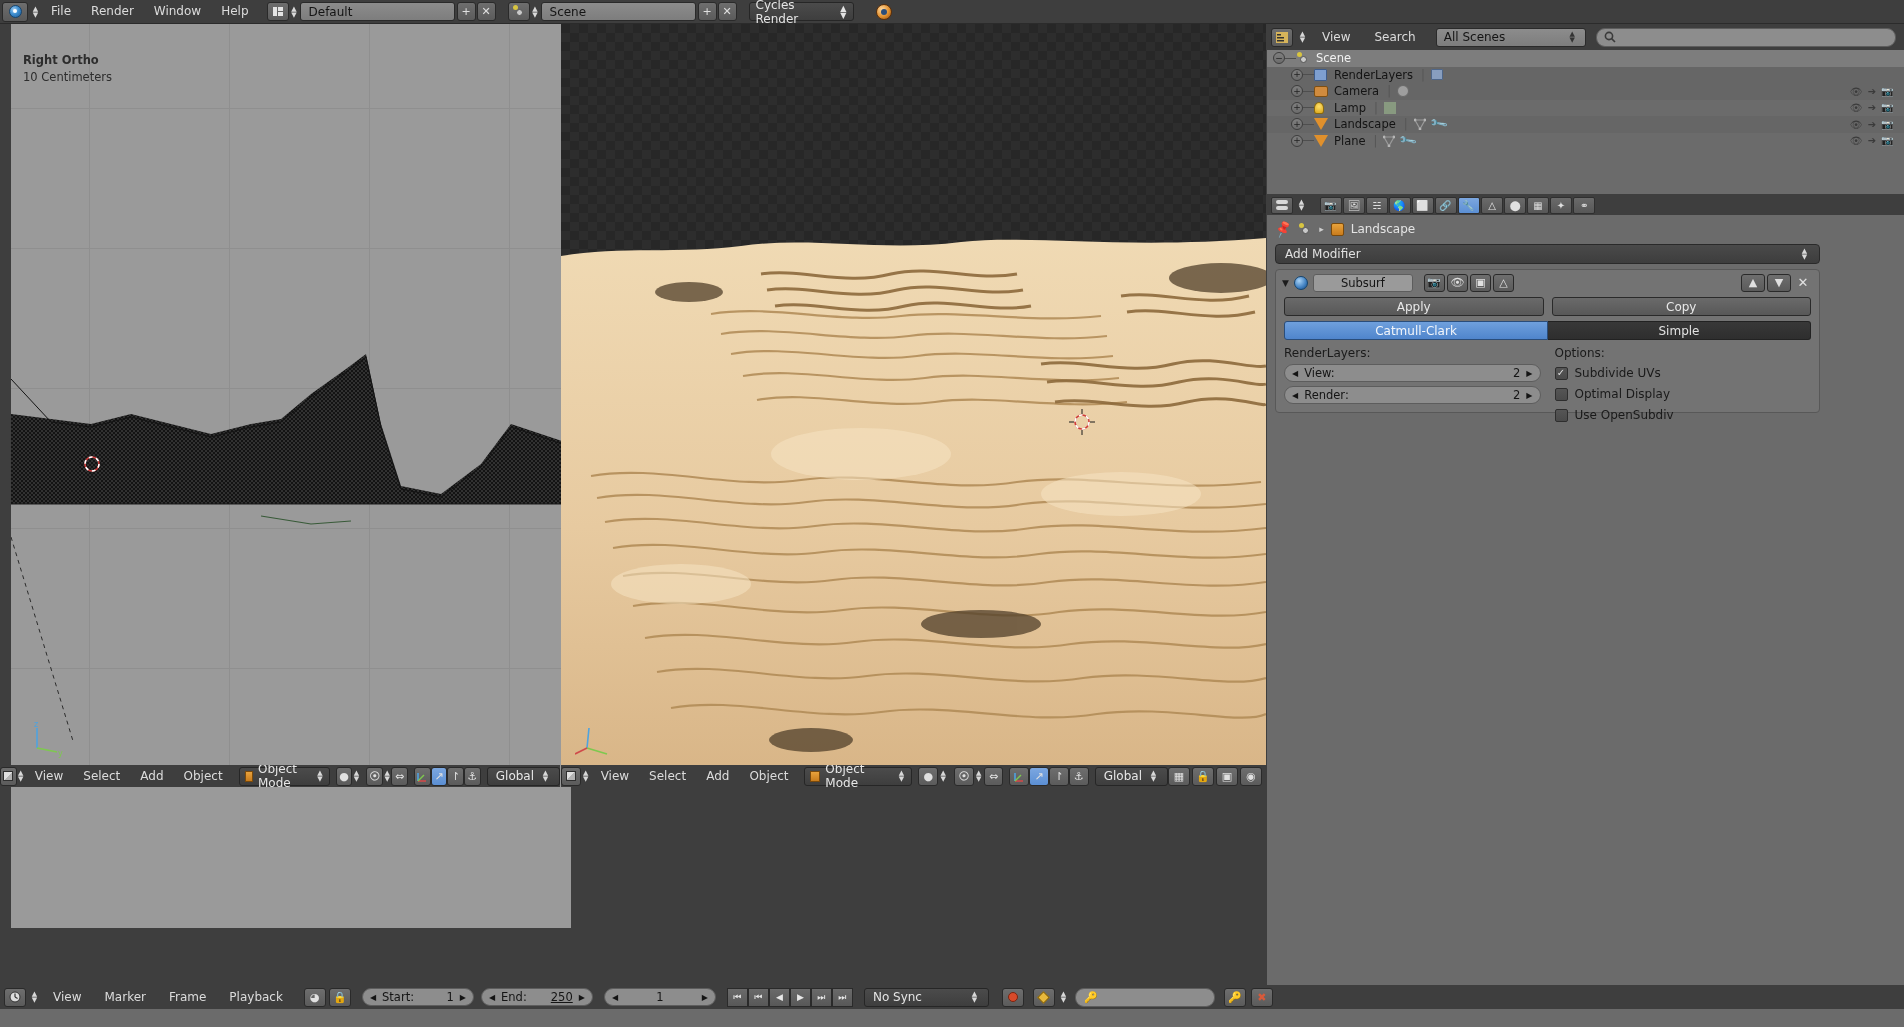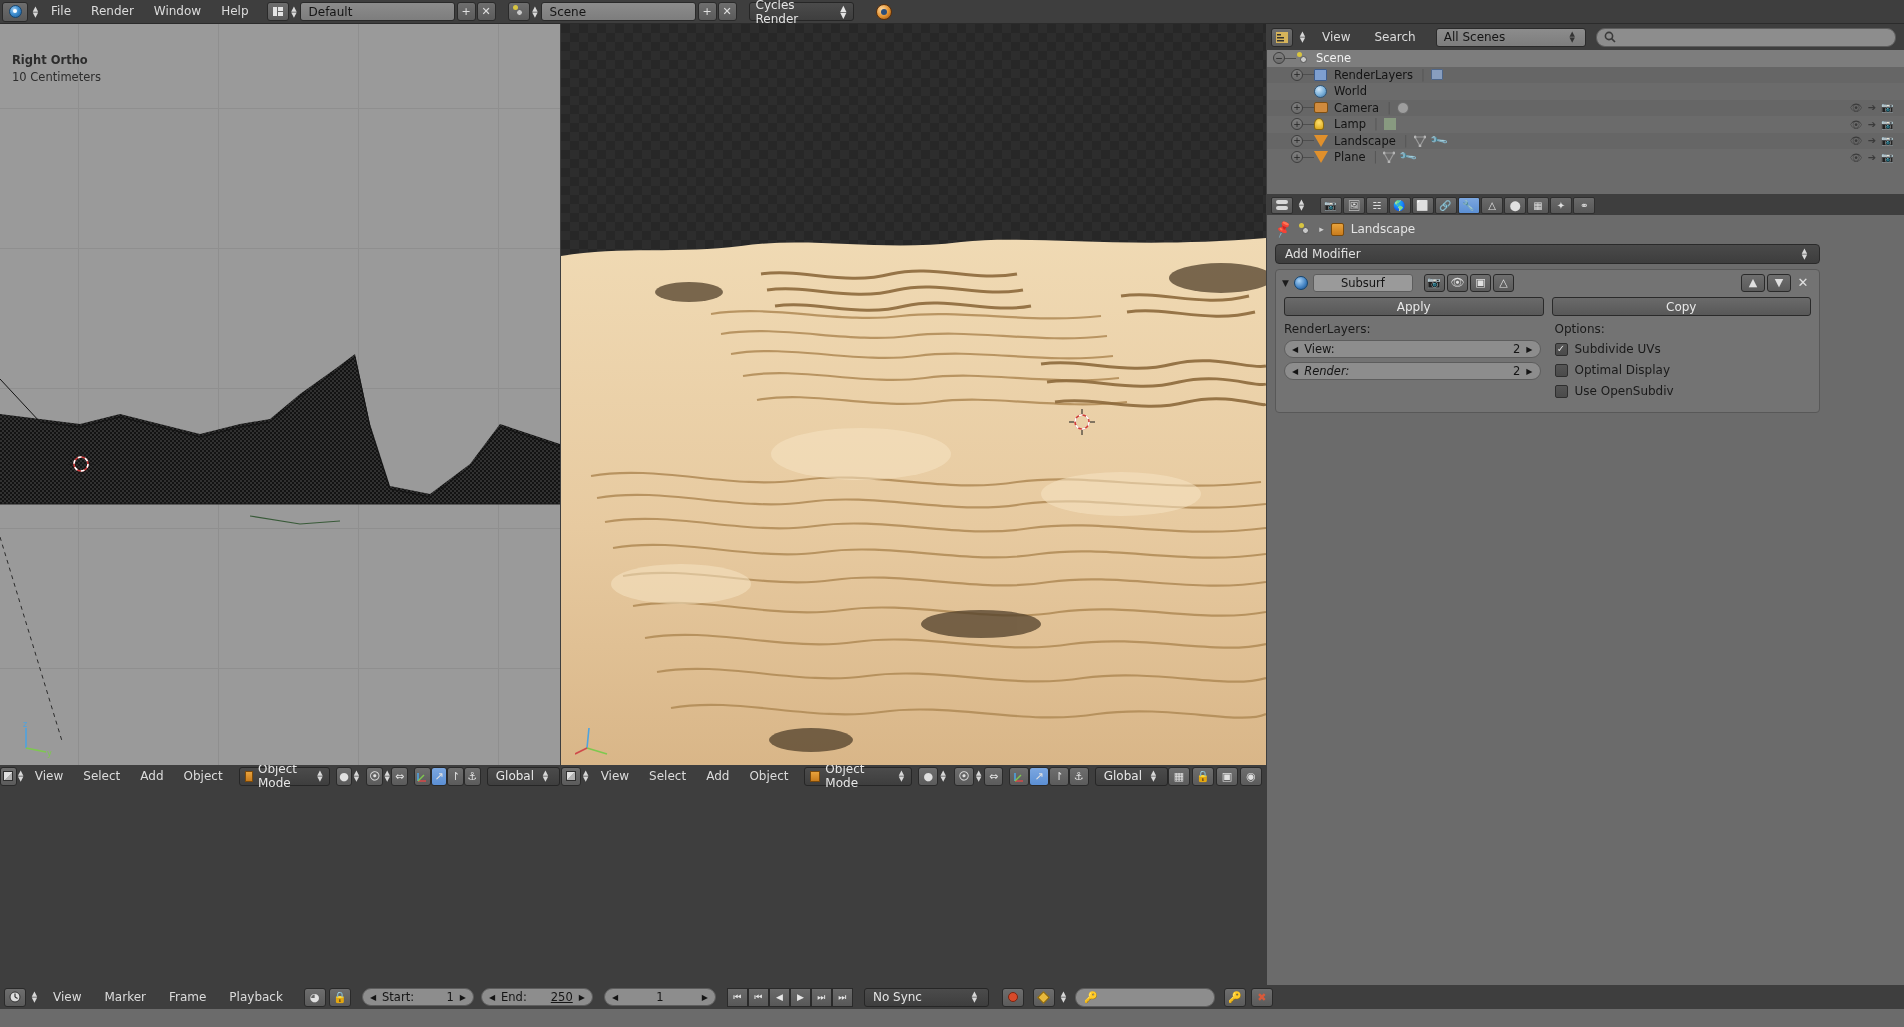--- a/index.html
+++ b/index.html
@@ -35,21 +35,21 @@
   .scene-ico{width:14px;height:13px;position:relative;}
   .scene-ico i{position:absolute;border-radius:50%;}
   .scene-ico i:nth-child(1){width:7px;height:7px;background:#c9c9c9;left:4px;top:4px;
      border:1px solid #555;}
   .scene-ico i:nth-child(2){width:5px;height:5px;background:#d8c540;left:1px;top:0px;}
 
   
   .pane { position:absolute; overflow:hidden; }
 
   
-  #leftview { left:0; top:24px; width:560px; height:741px; background:#ef4444; }
+  #leftview { left:11px; top:24px; width:560px; height:904px; background:#ef4444; }
   #leftview .canvas{position:absolute;inset:0;background:
      linear-gradient(#9a9a9a,#9a9a9a);}
   .gridline{position:absolute;background:#8f8f8f;}
   .viewtext{position:absolute;color:#2d2d2d;font-size:11.5px;}
   #leftfooter { left:0; top:765px; width:560px; height:22px; }
 
   
   #renderview { left:561px; top:24px; width:705px; height:741px; background:#262626;}
   #rendertop{position:absolute;left:0;top:0;width:100%;height:19px;background:#191919;
      display:flex;align-items:center;padding-left:12px;font-size:11.5px;color:#dcdcdc;}
@@ -453,27 +453,20 @@
           <span class="tline"></span>
           <span style="display:inline-flex;align-items:center;width:17px;">
             <span style="width:13px;height:12px;background:#7e9fd0;border:1px solid #3d5b8a;display:inline-block;border-radius:1px;"></span>
           </span>
           <span style="margin-left:3px;color:#141414;">RenderLayers</span>
           <span style="margin-left:8px;color:#565656;">|</span>
           <span style="margin-left:6px;display:inline-flex;align-items:center;">
             <span style="width:12px;height:11px;background:#8fa8cf;border:1px solid #4a6690;display:inline-block;border-radius:1px;opacity:.85;"></span>
           </span>
         </div>
-        <div class="tree-row" style="padding-left: 24px;">
-          <span style="width:23px;display:inline-block;"></span>
-          <span style="display:inline-flex;align-items:center;width:17px;">
-            <span style="width:13px;height:13px;border-radius:50%;background:radial-gradient(circle at 35% 30%,#cfe6f8,#7ab0da 55%,#3d6e9e);border:1px solid #2f5577;display:inline-block;"></span>
-          </span>
-          <span style="margin-left:3px;color:#141414;">World</span>
-        </div>
         <div class="tree-row alt" style="padding-left: 24px;">
           <span class="exp">+</span>
           <span class="tline"></span>
           <span style="display:inline-flex;align-items:center;width:17px;">
             <span style="width:14px;height:11px;background:#d08b3e;border:1px solid #7e4f13;border-radius:2px;display:inline-block;"></span>
           </span>
           <span style="margin-left:3px;color:#141414;">Camera</span>
           <span style="margin-left:8px;color:#565656;">|</span>
           <span style="margin-left:6px;display:inline-flex;align-items:center;">
             <span style="width:12px;height:12px;border-radius:50%;background:#b6b6b6;border:1px solid #6b6b6b;display:inline-block;opacity:.7;"></span>
@@ -642,33 +635,37 @@
           <span class="icobox" style="width:24px;height:18px;">▼</span>
           <span style="width:20px;height:18px;display:flex;align-items:center;justify-content:center;color:#e0e0e0;font-size:13px;cursor:pointer;">✕</span>
         </span>
       </div>
 
       <div style="display:flex;gap:8px;padding:5px 8px 0 8px;">
         <div class="btn" style="flex:1;">Apply</div>
         <div class="btn" style="flex:1;">Copy</div>
       </div>
 
+      <div style="display:flex;padding:5px 8px 0 8px;">
+        <div style="flex:1;height:19px;background:linear-gradient(#6fa0dd,#4f85cc);border:1px solid #2a4d7a;border-radius:3px 0 0 3px;display:flex;align-items:center;justify-content:center;font-size:12px;color:#f2f6fb;cursor:pointer;">Catmull-Clark</div>
+        <div style="flex:1;height:19px;background:linear-gradient(#383838,#2e2e2e);border:1px solid #222;border-left:none;border-radius:0 3px 3px 0;display:flex;align-items:center;justify-content:center;font-size:12px;color:#e2e2e2;cursor:pointer;">Simple</div>
+      </div>
 
       <div style="display:flex;padding:6px 8px 0 8px;gap:14px;">
         <div style="flex:1;">
           <div class="lbl" style="margin-bottom:4px;">RenderLayers:</div>
           <div class="numfield" style="margin-bottom:4px;">
             <span style="font-size:8px;">◀</span>
             <span style="margin-right:auto;margin-left:6px;">View:</span>
             <span style="margin-right:6px;">2</span>
             <span style="font-size:8px;">▶</span>
           </div>
           <div class="numfield">
             <span style="font-size:8px;">◀</span>
-            <span style="margin-right:auto;margin-left:6px;font-style:italic;">Render:</span>
+            <span style="margin-right:auto;margin-left:6px;">Render:</span>
             <span style="margin-right:6px;">2</span>
             <span style="font-size:8px;">▶</span>
           </div>
         </div>
         <div style="flex:1;">
           <div class="lbl" style="margin-bottom:4px;">Options:</div>
           <div id="mod-options">
               <div style="display: flex; align-items: center; gap: 7px; height: 18px; margin-bottom: 3px;">
                 <span class="checkbox">✓</span>
                 <span class="lbl">Subdivide UVs</span>

